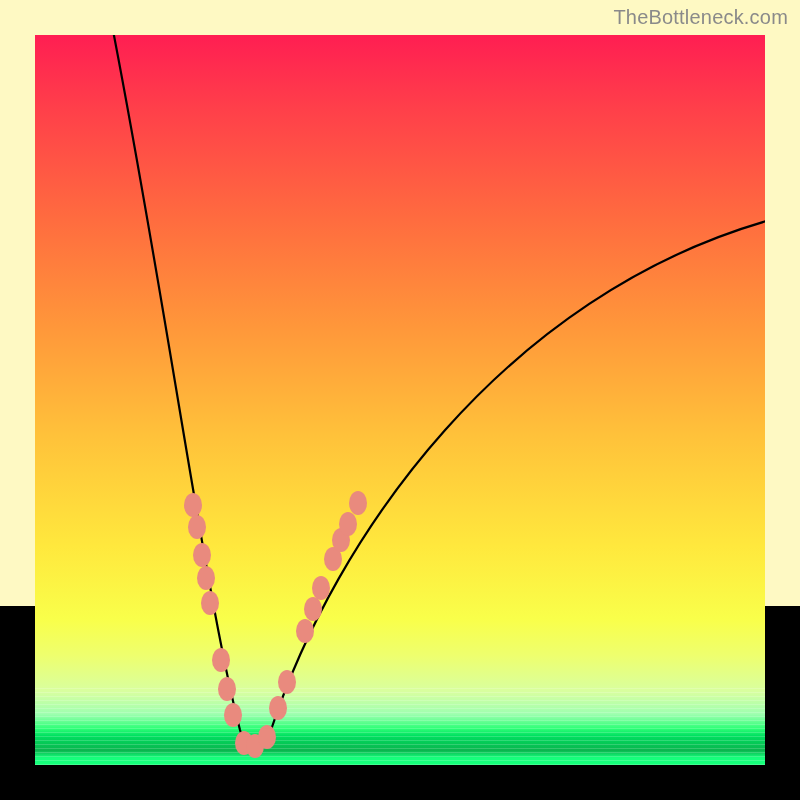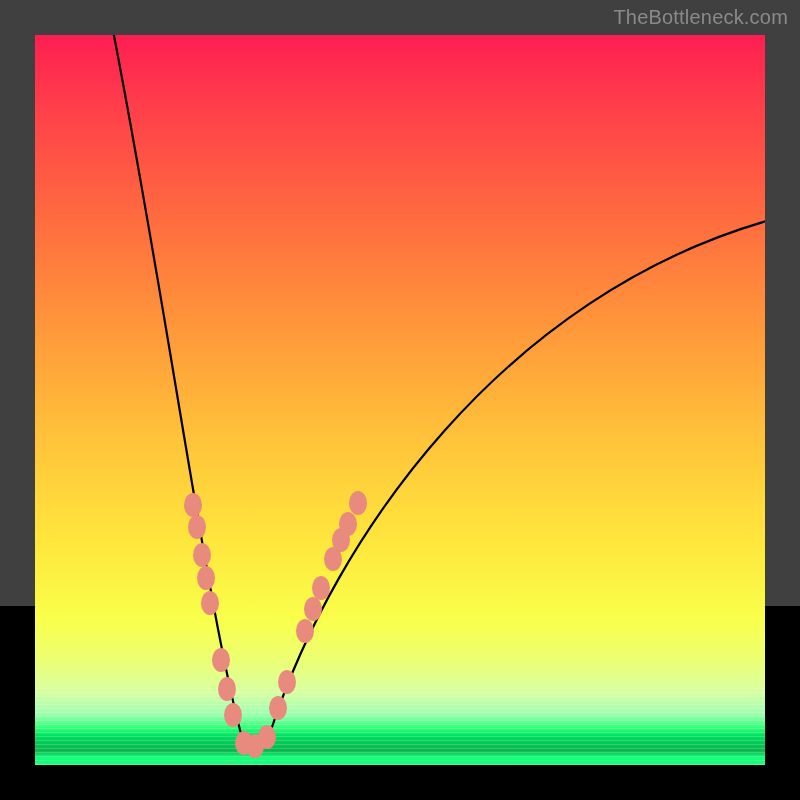--- a/index.html
+++ b/index.html
@@ -10,21 +10,21 @@
     background: #000;
     overflow: hidden;
     font-family: Arial, Helvetica, sans-serif;
   }
   .frame {
     position: absolute;
     left: 0;
     top: 0;
     width: 800px;
     height: 606px;
-    background: #404040;
+    background: #fef9c3;
   }
   .plot-area {
     position: absolute;
     left: 35px;
     top: 35px;
     width: 730px;
     height: 730px;
     
     background: linear-gradient(
       to bottom,

